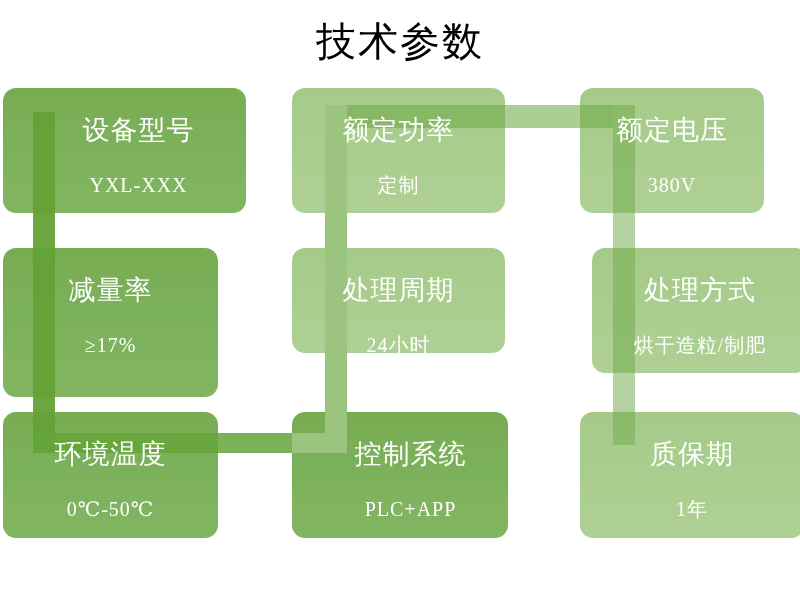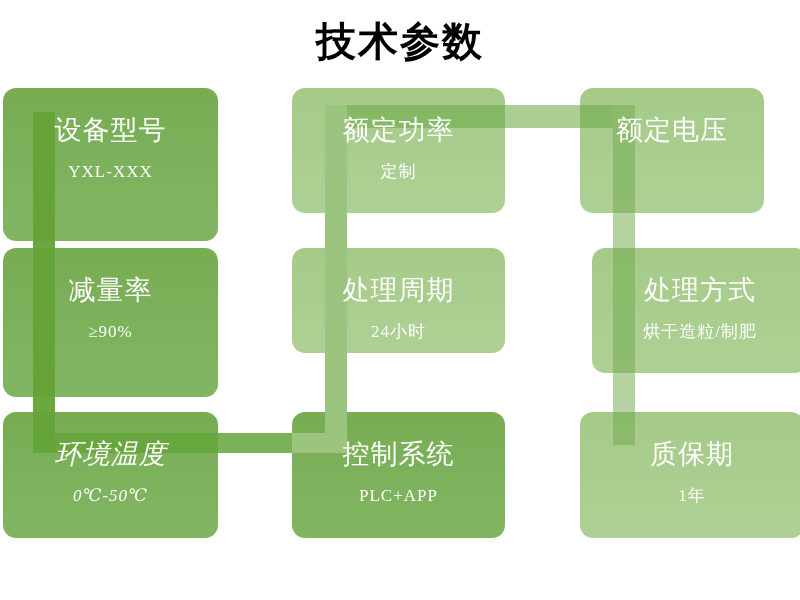--- a/index.html
+++ b/index.html
@@ -8,54 +8,54 @@
     background:var(--bg,#fff);
     font-family:"Liberation Serif","DejaVu Serif",serif;
     overflow:hidden;
   }
   .stage{position:relative;width:800px;height:600px;background:var(--bg,#fff);}
 
   .page-title{
     position:absolute;left:0;top:14px;width:800px;
     text-align:center;
     font-family:"Liberation Sans","DejaVu Sans",sans-serif;
-    font-size:40px;font-weight:700;letter-spacing:2px;
+    font-size:40px;font-weight:400;letter-spacing:2px;
     color:var(--title-color,#000);
   }
 
   
   .card{
     position:absolute;
     border-radius:13px;
     text-align:center;
     color:var(--text-color,#fff);
   }
   .card.m{background:linear-gradient(180deg,#78AC51 0%,var(--card-medium,#7CB15C) 45%,#82B561 100%);}
   .card.l{background:linear-gradient(180deg,#A5CA88 0%,var(--card-light,#A9CD8E) 45%,#AFD095 100%);text-align:center;}
 
-  .c0{left:3px;  top:88px;  width:215px;height:153px;}
+  .c0{left:3px;  top:88px;  width:215px;height:125px;padding-left:28px;}
   .c1{left:292px;top:88px;  width:213px;height:125px;}
   .c2{left:580px;top:88px;  width:184px;height:125px;}
   .c3{left:3px;  top:248px; width:215px;height:149px;}
   .c4{left:292px;top:248px; width:213px;height:105px;}
   .c5{left:592px;top:248px; width:216px;height:125px;}
-  .c6{left:3px;  top:412px; width:215px;height:126px;font-style:italic;}
-  .c7{left:292px;top:412px; width:213px;height:126px;}
+  .c6{left:3px;  top:412px; width:215px;height:126px;}
+  .c7{left:292px;top:412px; width:195px;height:126px;padding-left:21px;}
   .c8{left:580px;top:412px; width:224px;height:126px;}
 
   .card .label{
     position:relative;z-index:3;
     margin-top:25px;
     font-size:27px;line-height:34px;
     letter-spacing:1px;
   }
   .card .value{
     position:relative;z-index:3;
-    margin-top:9px;
-    font-size:17px;line-height:32px;
+    margin-top:22px;
+    font-size:20px;line-height:32px;
     letter-spacing:1px;
   }
 
   
   .seg{position:absolute;z-index:2;}
   .seg1 {left:33px; top:112px;width:22px; height:341px;background:rgba(100,161,54,0.95);}
   .seg2a{left:33px; top:433px;width:259px;height:20px; background:rgba(101,164,57,0.85);}
   .seg2b{left:292px;top:433px;width:53px; height:20px; background:#9BC47F;}
   .seg3 {left:325px;top:105px;width:22px; height:348px;background:#9BC47F;}
   .seg4 {left:347px;top:105px;width:266px;height:23px; background:rgba(110,170,70,0.58);}
@@ -80,25 +80,26 @@
     <div class="value">YXL-XXX</div>
   </div>
 
   <div class="card l c1">
     <div class="label">额定功率</div>
     <div class="value">定制</div>
   </div>
 
   <div class="card l c2">
     <div class="label">额定电压</div>
+    <div class="value">380V</div>
   </div>
 
   <div class="card m c3">
     <div class="label">减量率</div>
-    <div class="value">≥90%</div>
+    <div class="value">≥17%</div>
   </div>
 
   <div class="card l c4">
     <div class="label">处理周期</div>
     <div class="value">24小时</div>
   </div>
 
   <div class="card l c5">
     <div class="label">处理方式</div>
     <div class="value">烘干造粒/制肥</div>

